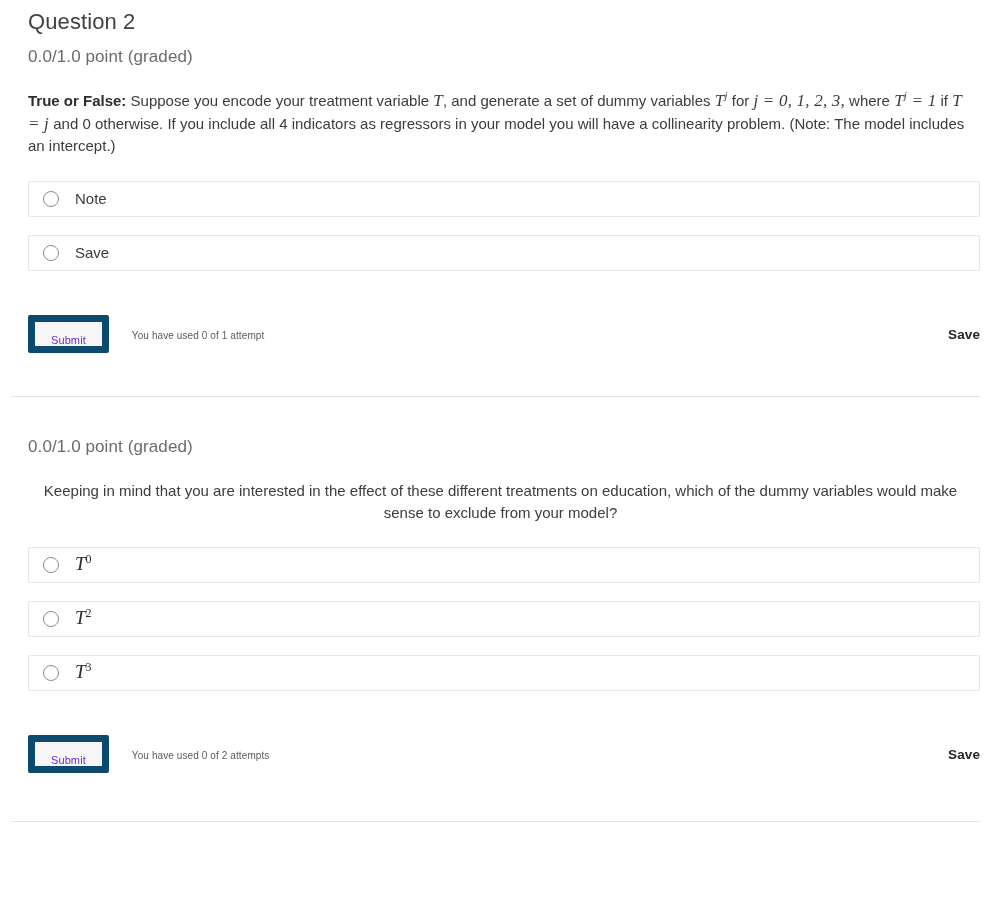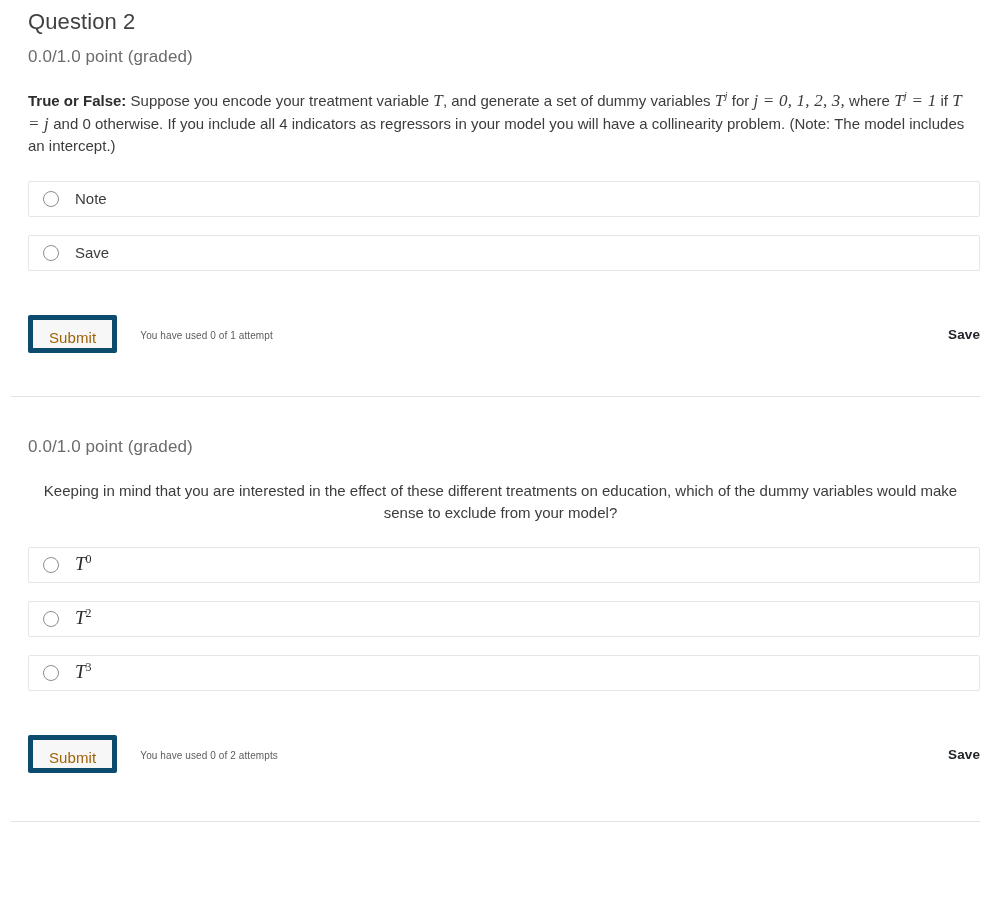--- a/index.html
+++ b/index.html
@@ -111,23 +111,23 @@
     line-height: 0;
   }
   .actions {
     display: flex;
     align-items: center;
     margin-top: 43px;
     min-height: 40px;
   }
   .submit-btn {
     background: #f7f7f7;
-    border: 5px solid #0c4a6e;
-    color: #a16207;
-    font-size: 15px;
+    border: 7px solid #0c4a6e;
+    color: #6d28d9;
+    font-size: 11px;
     font-family: "Liberation Sans", sans-serif;
     padding: 0 16px;
     height: 38px;
     line-height: 36px;
     border-radius: 2px;
     cursor: default;
     letter-spacing: 0.1px;
   }
   .attempts {
     font-size: 10px;

